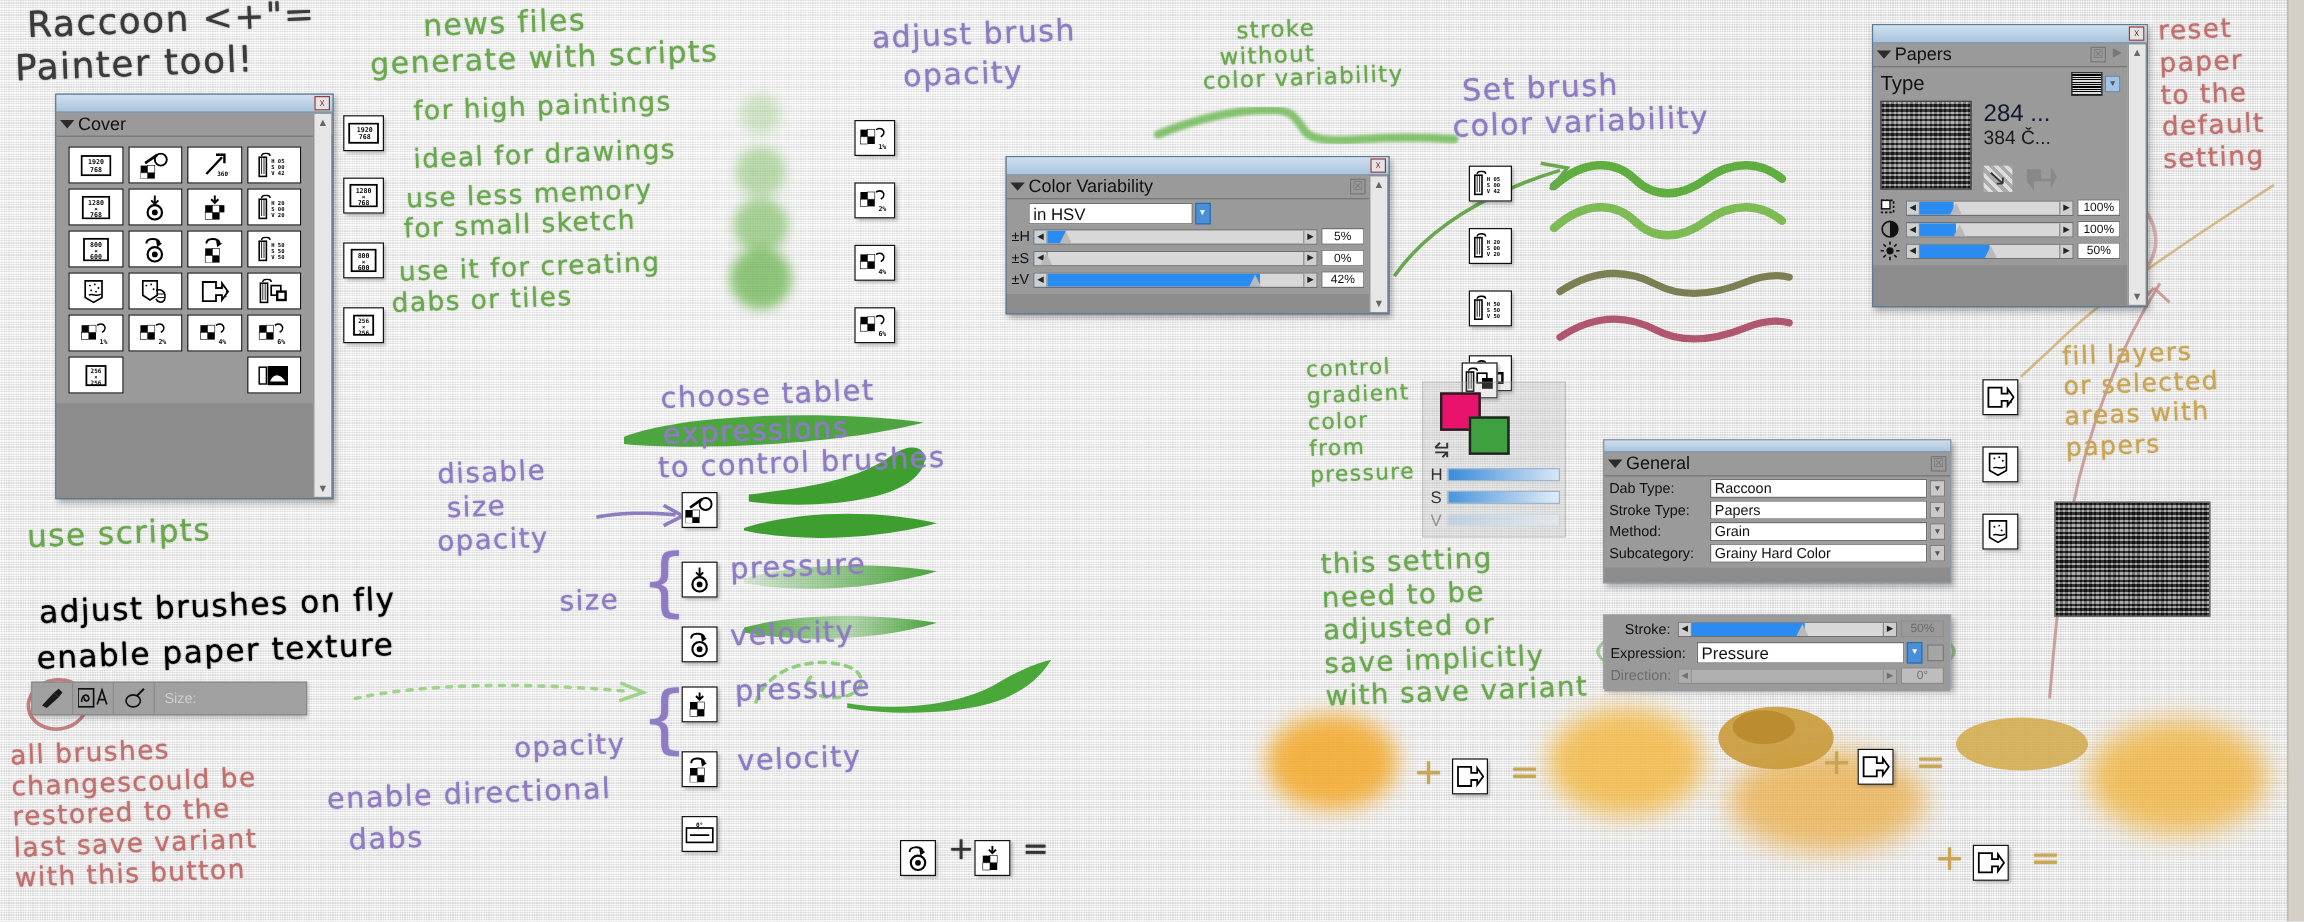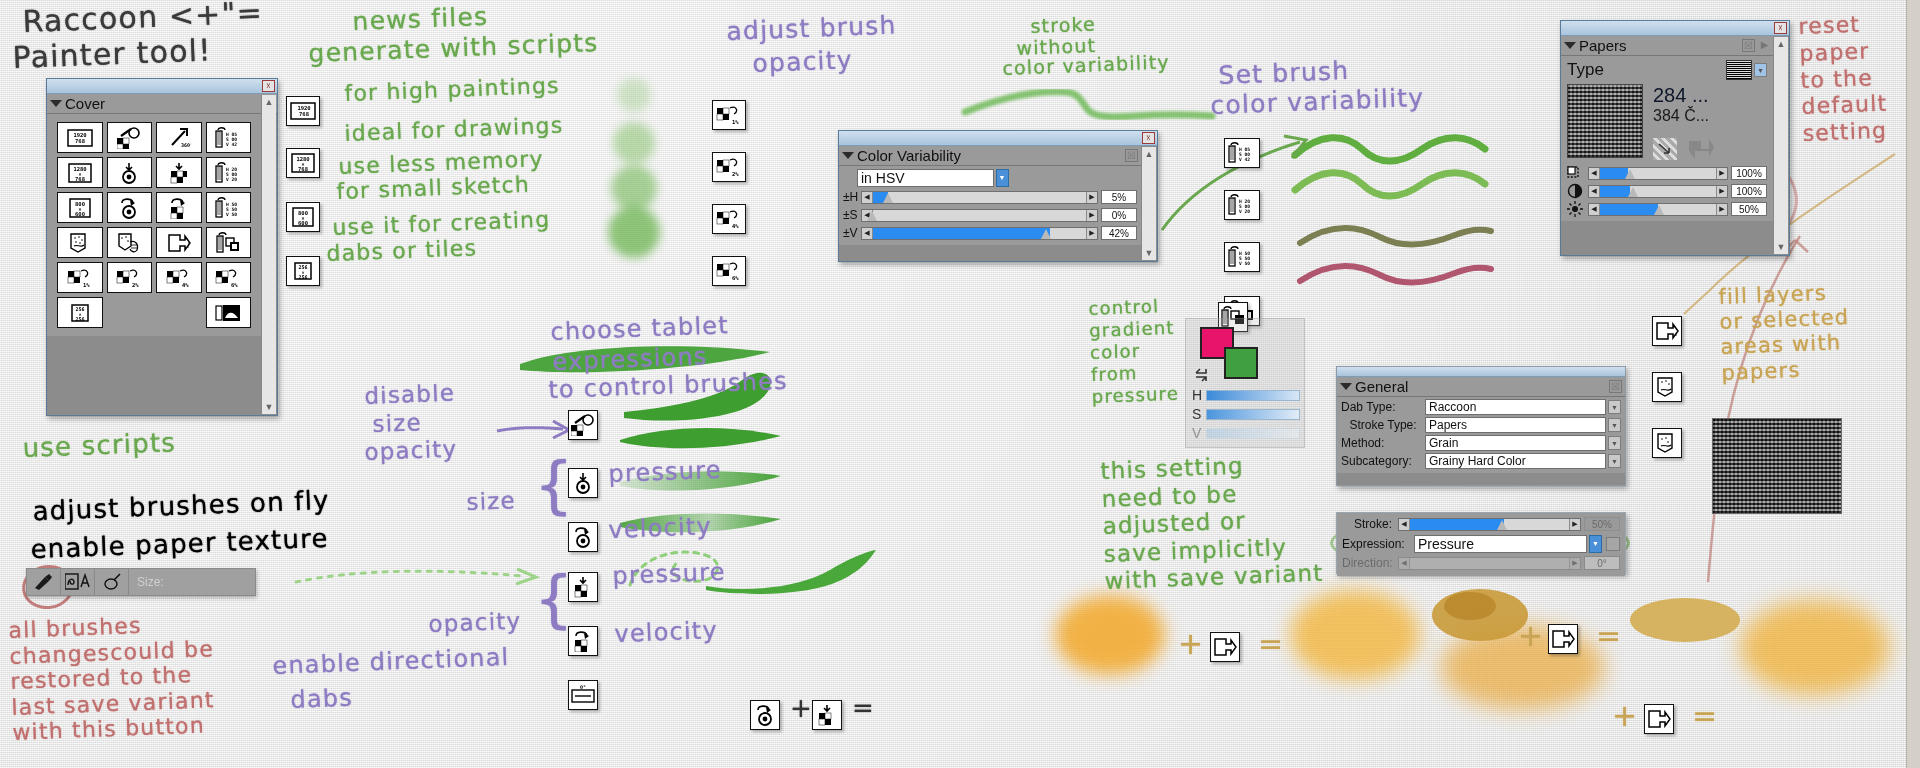--- a/index.html
+++ b/index.html
@@ -991,21 +991,21 @@
   </div>
   <div class="win-body" style="padding:2px 4px;">
     <div class="drow">
       <span class="dlabel" style="width:84px;">Dab Type:</span>
       <div class="dfield">
           <span>Raccoon</span>
         </div>
       <div class="ddrop">▼</div>
     </div>
     <div class="drow">
-      <span class="dlabel" style="width:84px;text-align:center;">Stroke Type:</span>
+      <span class="dlabel" style="width:84px;">Stroke Type:</span>
       <div class="dfield">
           <span>Papers</span>
         </div>
       <div class="ddrop">▼</div>
     </div>
     <div class="drow">
       <span class="dlabel" style="width:84px;">Method:</span>
       <div class="dfield">
           <span>Grain</span>
         </div>

